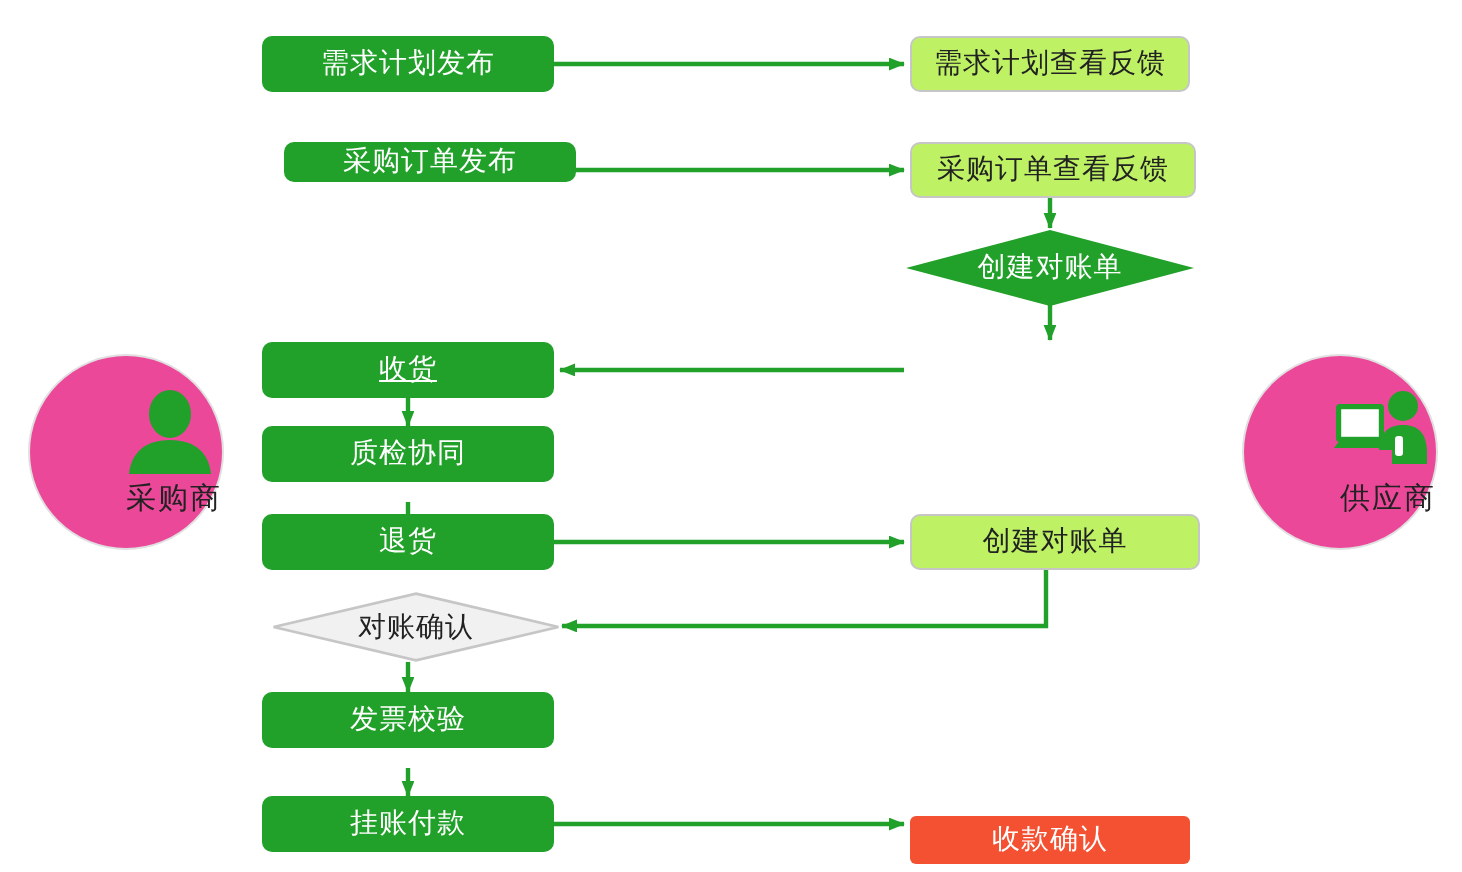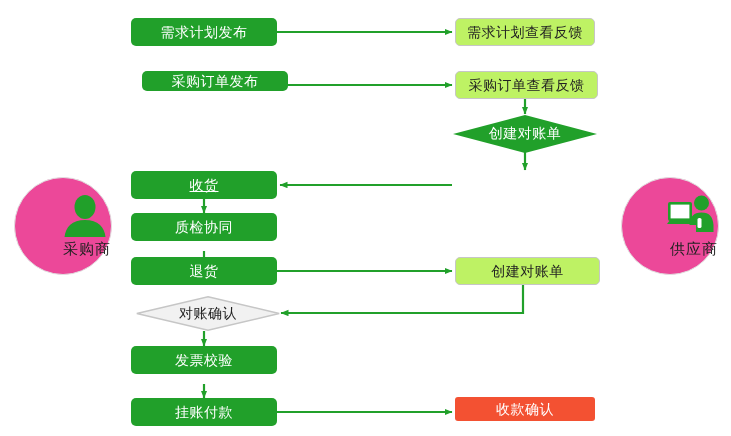--- a/index.html
+++ b/index.html
@@ -194,17 +194,17 @@
   </div>
 
   <div class="node node-green" style="left:131px; top:346px; width:146px; height:28px;">
     <span>发票校验</span>
   </div>
 
   <div class="node node-green" style="left:131px; top:398px; width:146px; height:28px;">
     <span>挂账付款</span>
   </div>
 
-  <div class="node node-orange" style="left:455px; top:397px; width:140px; height:24px;">
+  <div class="node node-orange" style="left:455px; top:408px; width:140px; height:24px;">
     <span>收款确认</span>
   </div>
 
 </div>
 
 </body></html>

